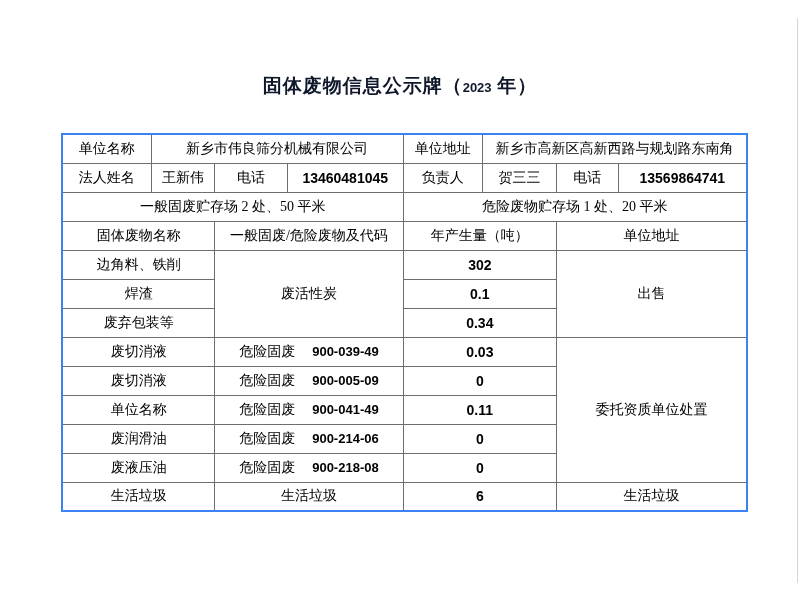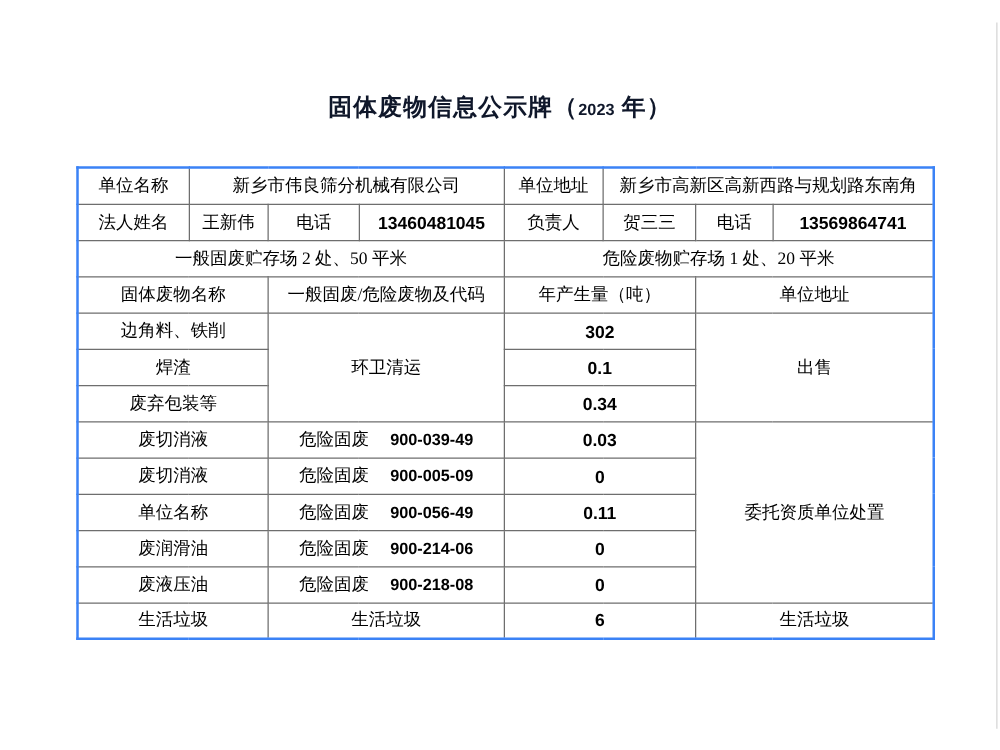--- a/index.html
+++ b/index.html
@@ -104,21 +104,21 @@
 
     <tr>
       <td colspan="2">固体废物名称</td>
       <td colspan="2">一般固废/危险废物及代码</td>
       <td colspan="2">年产生量（吨）</td>
       <td colspan="2">单位地址</td>
     </tr>
 
     <tr>
       <td colspan="2">边角料、铁削</td>
-      <td colspan="2" rowspan="3">环卫清运</td>
+      <td colspan="2" rowspan="3">废活性炭</td>
       <td colspan="2" class="num">302</td>
       <td colspan="2" rowspan="3" class="blue">出售</td>
     </tr>
 
     <tr>
       <td colspan="2">焊渣</td>
       <td colspan="2" class="num">0.1</td>
     </tr>
 
     <tr>
@@ -134,21 +134,21 @@
     </tr>
 
     <tr>
       <td colspan="2">废切消液</td>
       <td colspan="2"><span>危险固废</span><span class="num code">900-005-09</span></td>
       <td colspan="2" class="num">0</td>
     </tr>
 
     <tr>
       <td colspan="2">单位名称</td>
-      <td colspan="2"><span>危险固废</span><span class="num code">900-056-49</span></td>
+      <td colspan="2"><span>危险固废</span><span class="num code">900-041-49</span></td>
       <td colspan="2" class="num">0.11</td>
     </tr>
 
     <tr>
       <td colspan="2">废润滑油</td>
       <td colspan="2"><span>危险固废</span><span class="num code">900-214-06</span></td>
       <td colspan="2" class="num">0</td>
     </tr>
 
     <tr>

